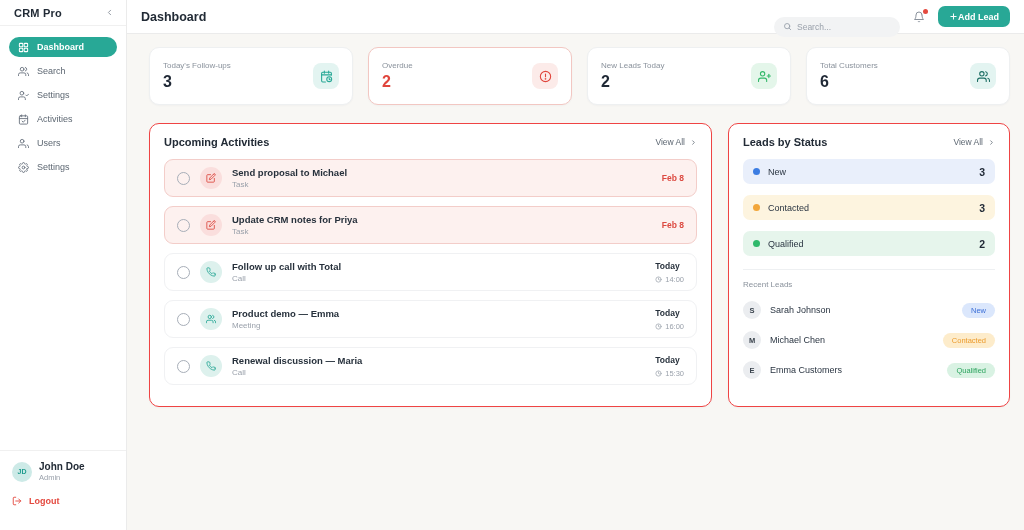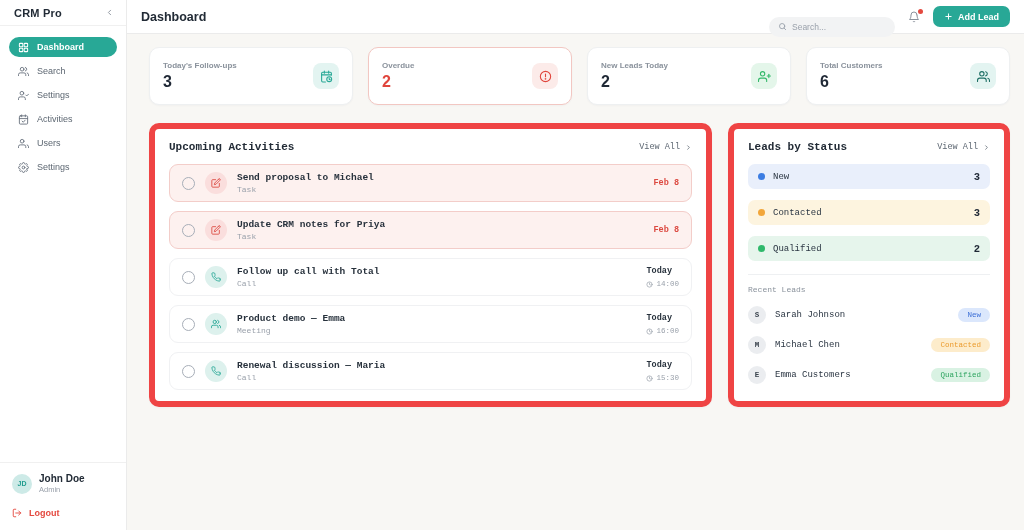--- a/index.html
+++ b/index.html
@@ -38,21 +38,21 @@
   .sb-user { display:flex; align-items:center; gap:7px; }
   .sb-avatar {
     width:20px; height:20px; border-radius:50%;
     background:#cdeae7; color:#1f9c8e; font-size:7px; font-weight:bold;
     display:flex; align-items:center; justify-content:center;
   }
   .sb-username { font-size:10px; font-weight:bold; color:#222b36; }
   .sb-role { font-size:7.5px; color:#9aa1ab; margin-top:1px; }
   .sb-logout {
     display:flex; align-items:center; gap:7px;
-    padding:12px 12px 12px 12px; color:#e4493f; font-size:9px; font-weight:bold; cursor:pointer;
+    padding:12px 12px 24px 12px; color:#e4493f; font-size:9px; font-weight:bold; cursor:pointer;
   }
 
   
   .main { flex:1; display:flex; flex-direction:column; }
   .topbar {
     height:34px; background:#ffffff; border-bottom:1px solid #ebebeb;
     display:flex; align-items:center; padding:0 14px 0 14px;
   }
   .page-title { font-size:12.5px; font-weight:bold; color:#222b36; }
   .topbar-right { margin-left:auto; display:flex; align-items:center; gap:13px; }
@@ -65,51 +65,51 @@
     font-size:8.5px; font-family:"Liberation Sans", sans-serif; color:#4a545e;
   }
   .search-box input::placeholder { color:#9aa1ab; }
   .bell-wrap { position:relative; color:#8a929c; cursor:pointer; }
   .bell-dot {
     position:absolute; top:-2px; right:-3px; width:5px; height:5px;
     border-radius:50%; background:#e4493f;
   }
   .add-lead-btn {
     height:21px; background:#28a896; color:#ffffff; border:none; border-radius:7px;
-    display:flex; align-items:center; gap:5px; padding:0 11px;
+    display:flex; align-items:center; padding:0 11px;
     font-size:9px; font-weight:bold; font-family:"Liberation Sans", sans-serif; cursor:pointer;
   }
 
   .content { flex:1; padding:13px 14px 0 22px; }
 
   
   .stats { display:grid; grid-template-columns:repeat(4,1fr); gap:15px; margin-bottom:18px; }
   .stat-card {
     background:#ffffff; border:1px solid #eef0f1; border-radius:10px;
     height:58px; padding:10px 13px; display:flex; align-items:center; justify-content:space-between;
     box-shadow:0 1px 2px rgba(30,40,50,.03);
   }
   .stat-card.red-card { border-color:#f2c7c2; }
-  .stat-label { font-size:8px; color:#8a929c;font-weight:bold; }
+  .stat-label { font-size:8px; color:#8a929c; }
   .stat-value { font-size:16px; font-weight:bold; color:#1f2835; margin-top:3px; }
   .stat-value.red { color:#e0453c; }
   .icon-box {
     width:26px; height:26px; border-radius:8px;
     display:flex; align-items:center; justify-content:center;
   }
   .icon-box.teal  { background:#e3f4f1; color:#28a896; }
   .icon-box.red   { background:#fcebe9; color:#e0453c; }
   .icon-box.green { background:#e4f6ea; color:#33b96a; }
   .icon-box.dark  { background:#e3f4f1; color:#1d6e64; }
 
   
   .panels { display:grid; grid-template-columns:1fr 282px; gap:16px; }
   .panel {
-    background:#ffffff; border:6px solid #ef4444; border-radius:10px;
-    padding:12px 14px; box-shadow:0 1px 2px rgba(30,40,50,.03); height:284px;font-family:Liberation Mono, monospace;
+    background:#ffffff; border:1px solid #ef4444; border-radius:10px;
+    padding:12px 14px; box-shadow:0 1px 2px rgba(30,40,50,.03); height:284px;
   }
   .panel-head { display:flex; align-items:center; justify-content:space-between; margin-bottom:11px; }
   .panel-title { font-size:11px; font-weight:bold; color:#222b36; }
   .view-all { display:flex; align-items:center; gap:5px; font-size:8.5px; color:#5d6772; cursor:pointer; }
 
   
   .act-row {
     display:flex; align-items:center; gap:10px;
     height:38px; padding:0 12px; margin-bottom:9px;
     background:#ffffff; border:1px solid #f0f1f3; border-radius:9px;

